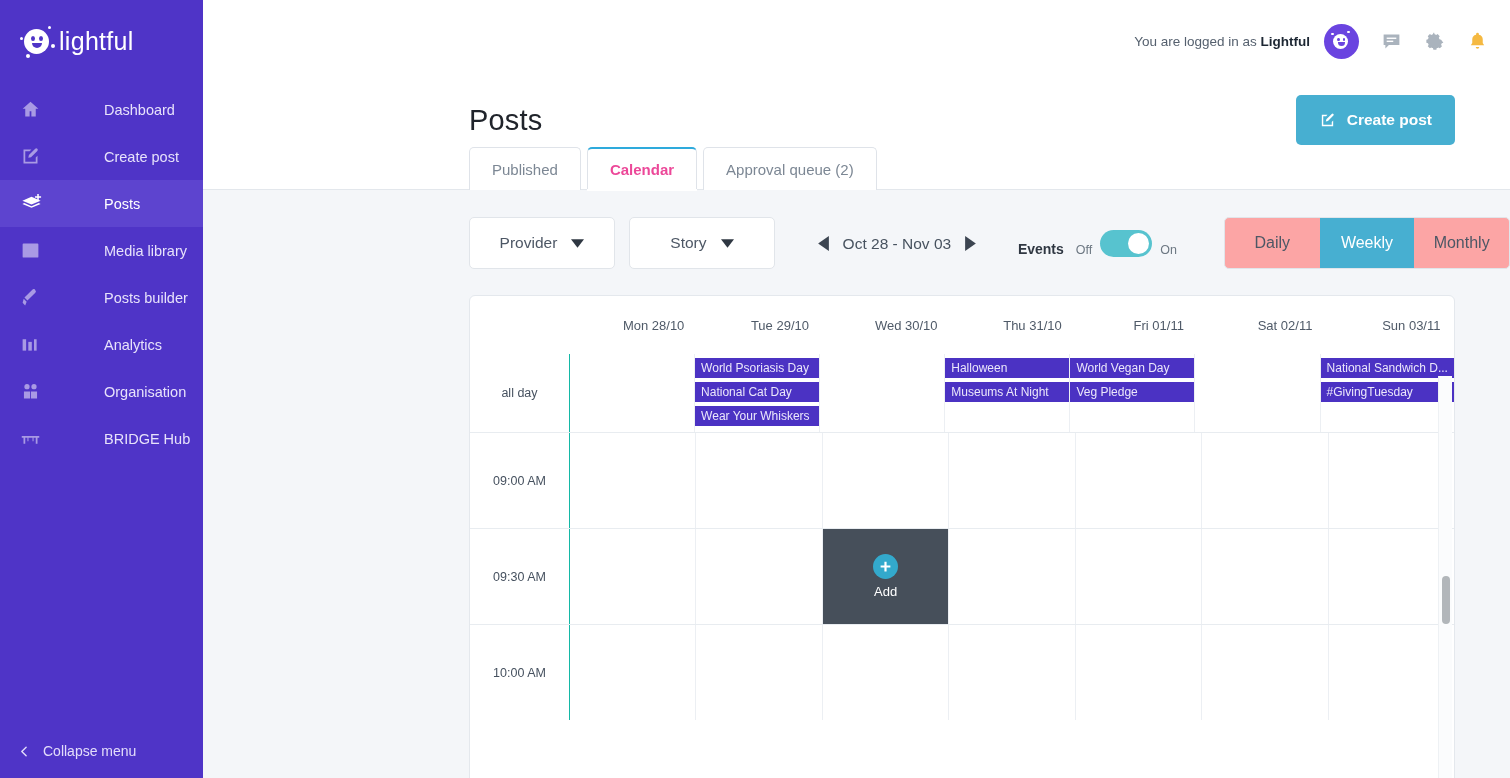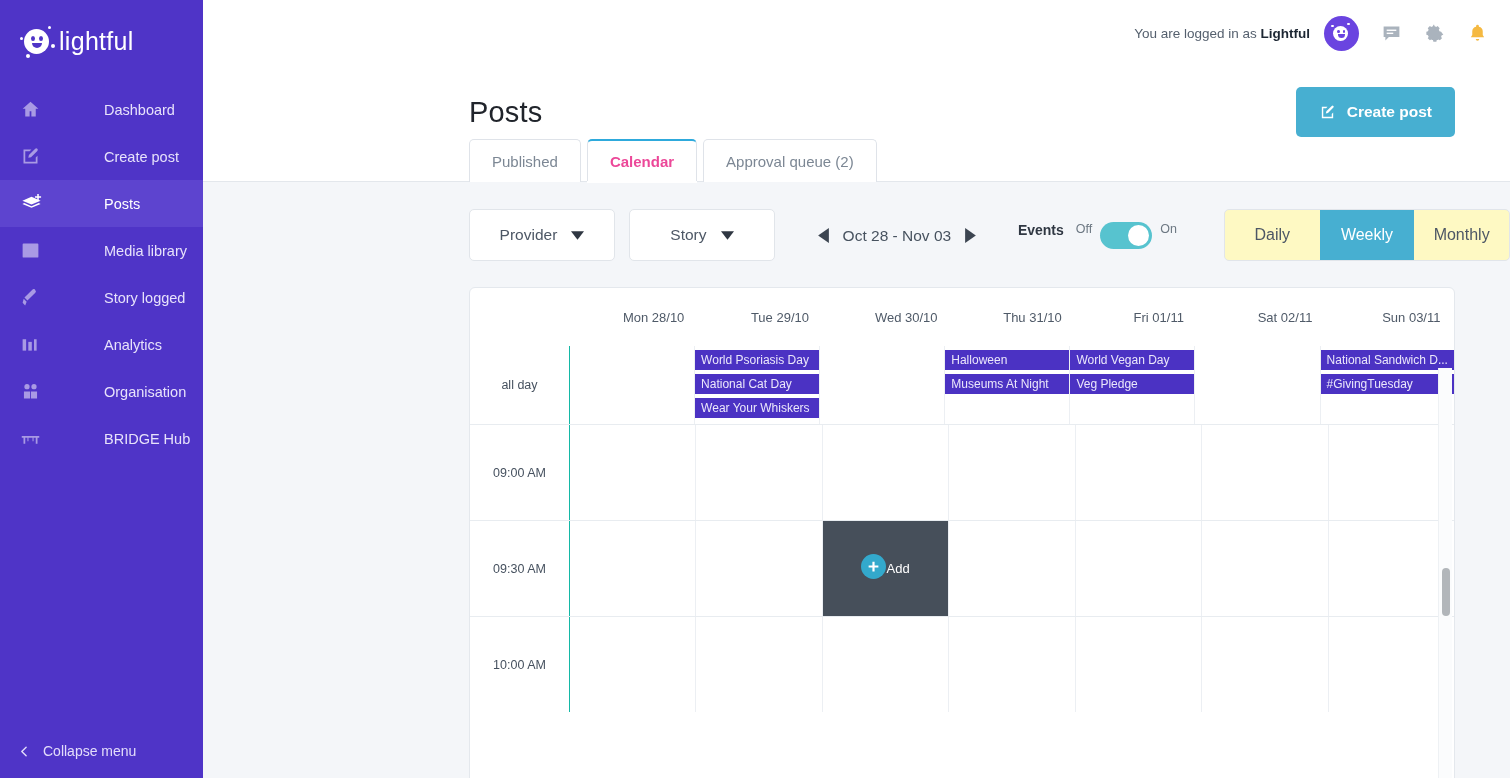--- a/index.html
+++ b/index.html
@@ -69,21 +69,21 @@
   .av-face { position:absolute; left:9px; top:10px; width:15px; height:15px; border-radius:50%; background:#fff; }
   .av-eye { position:absolute; background:#6a44e0; border-radius:50%; width:2.5px; height:3px; }
   .av-eye.a { left:13px; top:14px; } .av-eye.b { left:18.5px; top:14px; }
   .av-mouth { position:absolute; left:13.5px; top:18.5px; width:7px; height:3.5px; background:#6a44e0;
               border-bottom-left-radius:8px; border-bottom-right-radius:8px; }
   .av-dot { position:absolute; background:#fff; border-radius:50%; }
   .av-dot.p { left:7px; top:9px; width:2.5px; height:2.5px; }
   .av-dot.q { left:23px; top:7px; width:2.5px; height:2.5px; }
   .ticon { margin-left: 22px; cursor: pointer; display: flex; align-items: center; }
 
-  .headerband { background: #fff; padding: 8px 0 0 0; position: relative; }
+  .headerband { background: #fff; padding: 16px 0 0 0; position: relative; }
   .title-row { display: flex; align-items: center; padding: 30px 55px 0 266px; height: 78px; }
   .page-title { font-size: 29px; color: #20242b; font-weight: 400; letter-spacing:.2px; }
   .create-btn {
     margin-left: auto; background: #47afd1; color: #fff; border: none;
     height: 50px; padding: 0 23px; border-radius: 5px; font-size: 15.5px;
     display: flex; align-items: center; cursor: pointer;
     font-family: "Liberation Sans", sans-serif; font-weight: 600;
   }
   .create-btn .cico { margin-right: 11px; display: flex; }
 
@@ -113,31 +113,31 @@
     border-radius: 5px; display: flex; align-items: center; justify-content: center;
     font-size: 15.5px; color: #4d5765; cursor: pointer; margin-right: 14px;
   }
   .select .caret { margin-left: 14px; display:flex; }
   .daterange { display: flex; align-items: center; margin-left: 25px; }
   .arrowbtn { cursor: pointer; padding: 4px; display: flex; }
   .range-txt {
     width: 112px; text-align: center; font-size: 15.5px; color: #47525f;
     line-height: 21px; margin: 0 8px;
   }
-  .events-wrap { display: flex; align-items: flex-start; margin-left: 38px; }
+  .events-wrap { display: flex; align-items: flex-end; margin-left: 38px; }
   .events-lbl { font-size: 14px; color: #2f3742; font-weight: 700; margin-right: 12px; }
   .onoff { font-size: 12.5px; color: #6d7883; }
   .switch {
     width: 52px; height: 27px; border-radius: 14px; background: #57c3cf;
     margin: 0 8px; position: relative; cursor: pointer;
   }
   .knob { position: absolute; right: 3px; top: 3px; width: 21px; height: 21px;
           border-radius: 50%; background: #fff; }
   .viewgroup {
-    margin-left: 47px; display: flex; background: #fef9c3; border: 1px solid #e1e5ea;
+    margin-left: 47px; display: flex; background: #fca5a5; border: 1px solid #e1e5ea;
     border-radius: 5px; overflow: hidden; height: 52px;
   }
   .viewbtn {
     width: 125px; display: flex; align-items: center; justify-content: center;
     font-size: 16px; color: #4d5765; cursor: pointer;
   }
   .viewbtn.active { background: #47afd1; color: #fff; }
 
   
   .cal-card {
@@ -162,21 +162,21 @@
   .row.allday { height: 78px; border-top: none; }
   .row.slot { height: 96px; }
   .evt {
     background: #4b32c3; color: #ebe7fb; font-size: 12px; height: 20px;
     line-height: 20px; padding: 0 6px; margin-bottom: 4px;
     white-space: nowrap; overflow: hidden; text-overflow: ellipsis; cursor: pointer;
   }
   .evt-stack { padding: 4px 0 0 0; }
   .addcell {
     position: absolute; inset: 0; background: #464f5a; display: flex;
-    flex-direction: row; align-items: center; justify-content: center; cursor: pointer;
+    flex-direction: column; align-items: center; justify-content: center; cursor: pointer;
   }
   .addcircle {
     width: 25px; height: 25px; border-radius: 50%; background: #33a9cc;
     display: flex; align-items: center; justify-content: center; margin-bottom: 5px;
   }
   .addlabel { color: #fff; font-size: 13px; }
   .scrollbar {
     position: absolute; right: 2px; top: 80px; bottom: 0; width: 14px;
     background: #fbfcfd; border-left: 1px solid #eef1f4;
   }
@@ -241,21 +241,21 @@
         </span>
         <span class="lbl">Media library</span>
       </div>
       <div class="nav-item">
         <span class="ico">
           <svg width="21" height="21" viewBox="0 0 24 24">
               <path d="M17.5 3.6a2 2 0 0 1 0 2.9l-9 9-3.4-3.4 9-9a2 2 0 0 1 3.4.5z"></path>
               <path d="M4.2 13.4 7.6 16.8 5.9 21 3 18z"></path>
             </svg>
         </span>
-        <span class="lbl">Story logged</span>
+        <span class="lbl">Posts builder</span>
       </div>
       <div class="nav-item">
         <span class="ico">
           <svg width="21" height="21" viewBox="0 0 24 24">
               <rect x="3" y="6" width="4" height="13"></rect>
               <rect x="9.5" y="9" width="4" height="10"></rect>
               <rect x="16" y="6" width="3" height="13"></rect>
             </svg>
         </span>
         <span class="lbl">Analytics</span>

